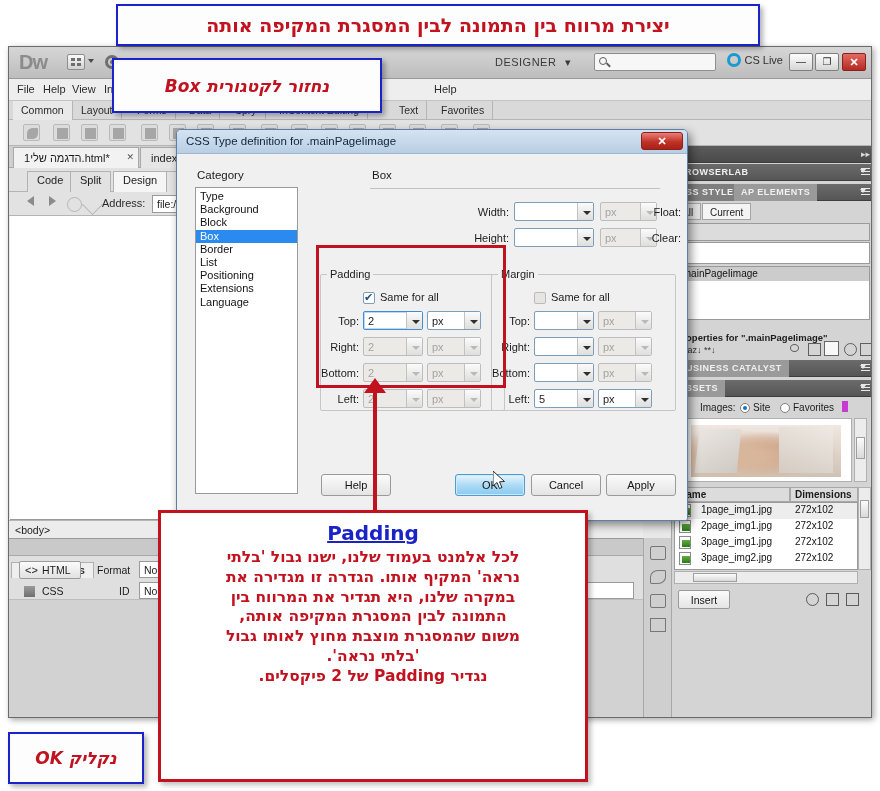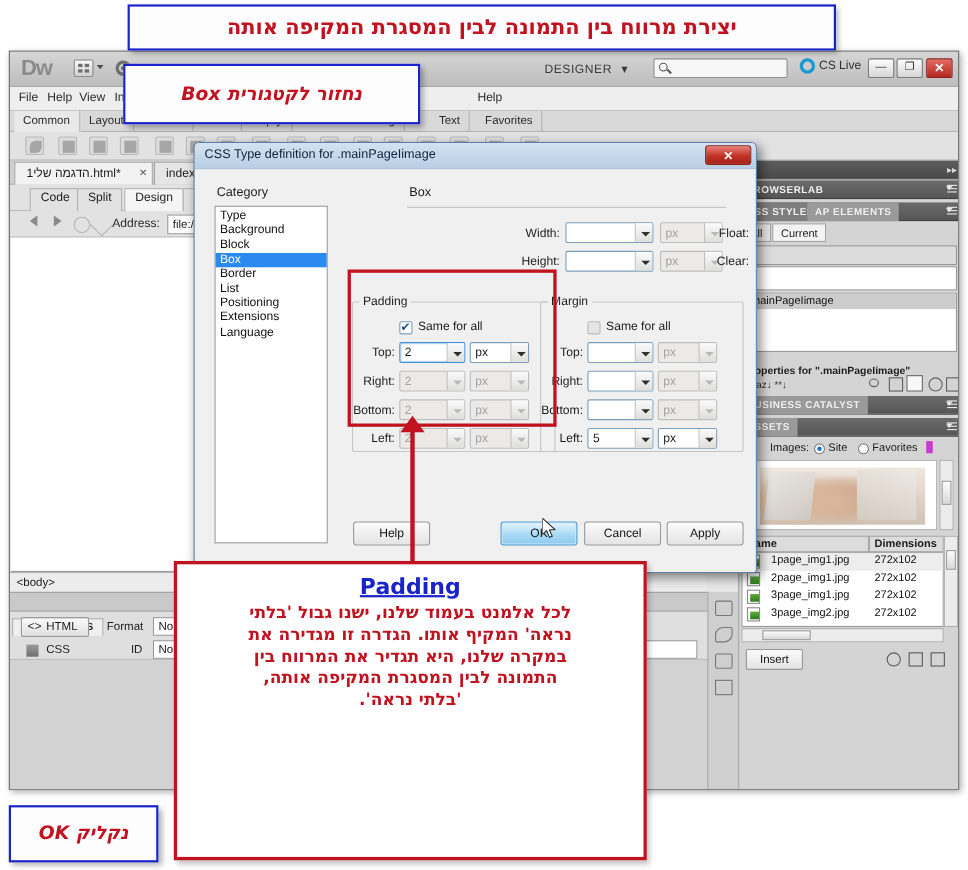--- a/index.html
+++ b/index.html
@@ -956,15 +956,17 @@
   <span>נקליק OK</span>
 </div>
 
 <div id="callout-padding">
   <div id="padding-heading">Padding</div>
   <div id="padding-body">
     <p>לכל אלמנט בעמוד שלנו, ישנו גבול 'בלתי</p>
     <p>נראה' המקיף אותו. הגדרה זו מגדירה את</p>
     <p>במקרה שלנו, היא תגדיר את המרווח בין</p>
     <p>התמונה לבין המסגרת המקיפה אותה,</p>
+    <p>משום שהמסגרת מוצבת מחוץ לאותו גבול</p>
     <p>'בלתי נראה'.</p>
+    <p>נגדיר Padding של 2 פיקסלים.</p>
   </div>
 </div>
 
 </body></html>

